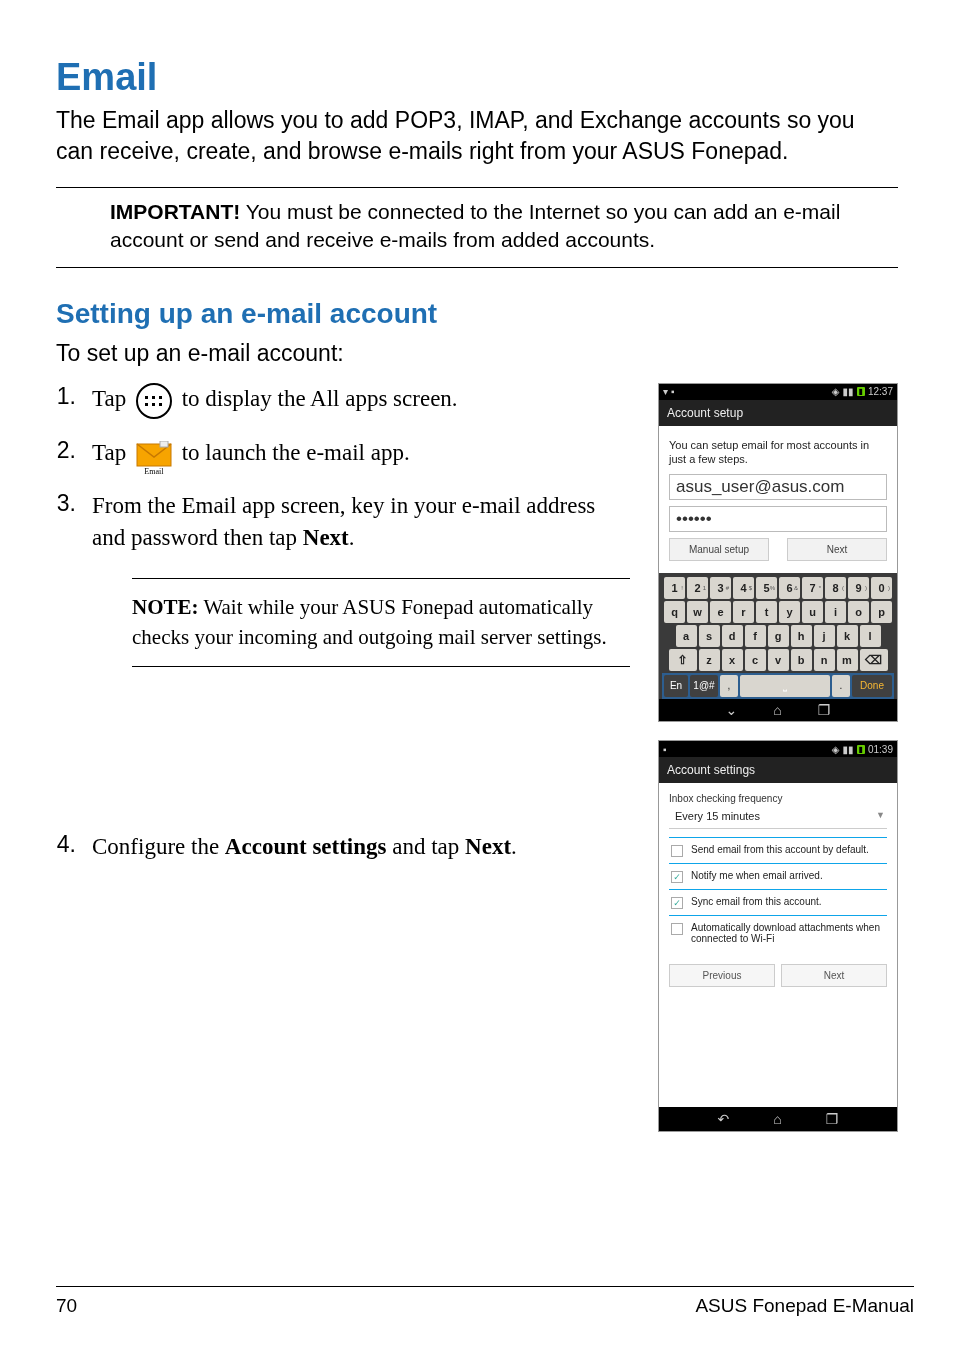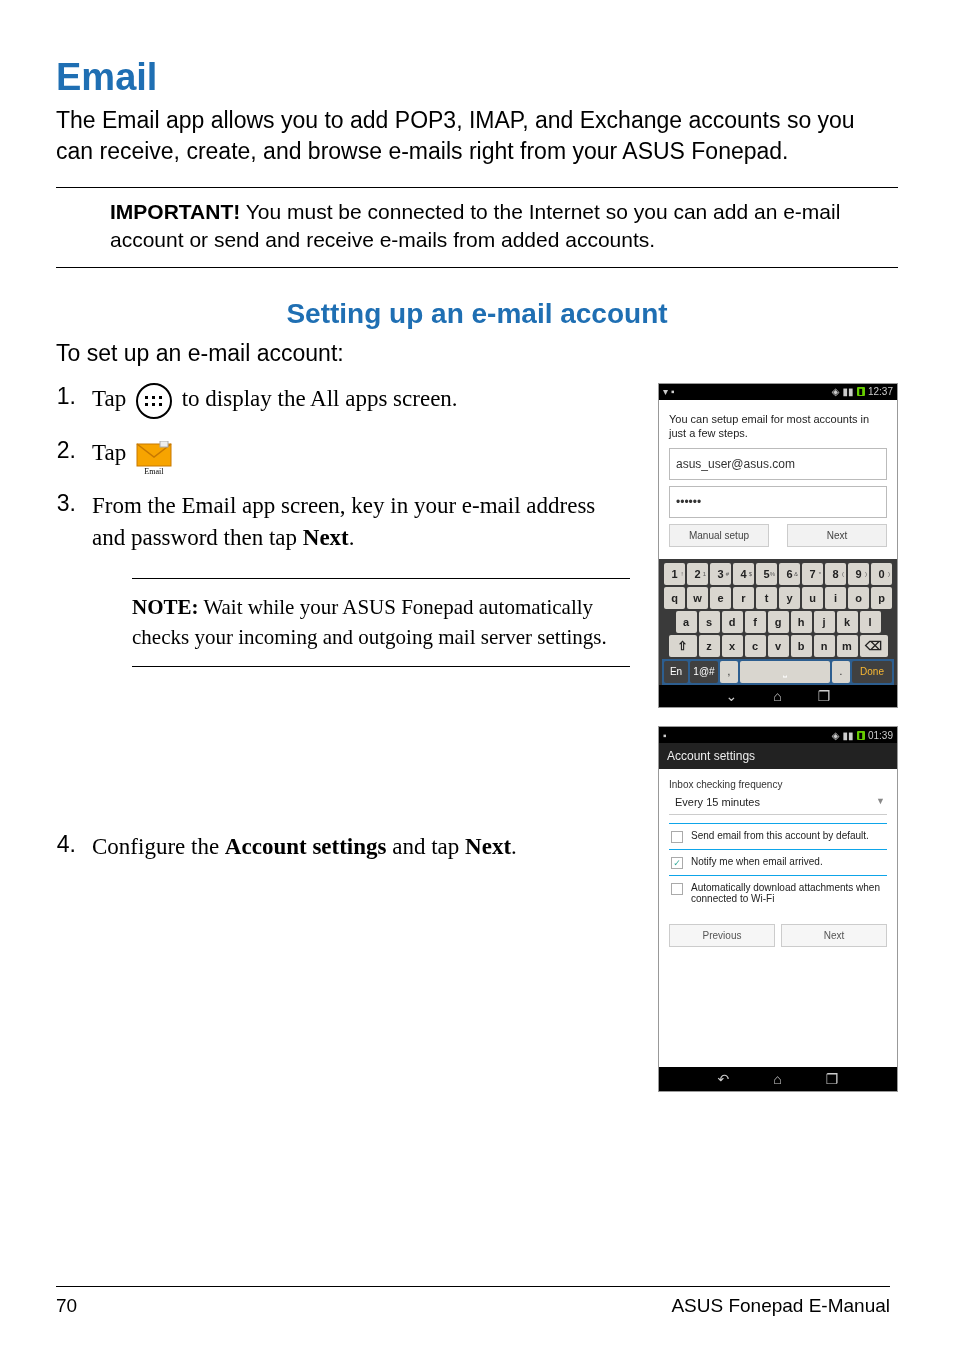--- a/index.html
+++ b/index.html
@@ -30,21 +30,20 @@
     margin-bottom: 30px;
     font-size: 21px;
     line-height: 1.35;
   }
   .important-box b { font-weight: 700; }
   h2.subheading {
     color: #1f6fb3;
     font-size: 28px;
     font-weight: 700;
     margin-bottom: 10px;
-    text-align: center;
   }
   .lead {
     font-size: 23px;
     margin-bottom: 16px;
   }
   .steps-area {
     display: flex;
     gap: 28px;
   }
   .steps-col { flex: 1; }
@@ -110,23 +109,23 @@
   .statusbar .time { color: #ccc; }
   .statusbar .batt { background: #6c0; color:#000; font-size:8px; padding:0 2px; border-radius:1px;}
   .mock .header {
     background: #222; color: #eee; font-size: 12px;
     padding: 6px 8px;
   }
   .mock .content { padding: 12px 10px; font-size: 11px; color: #222; }
   .mock .desc { margin-bottom: 8px; line-height: 1.3; }
   .mock .field {
     border: 1px solid #bbb;
-    padding: 8px 6px;
+    padding: 2px 6px;
     margin-bottom: 6px;
-    font-size: 12px;
+    font-size: 17px;
     color: #333;
     background: #fff;
   }
   .mock .btnrow { display: flex; gap: 18px; margin-top: 0; }
   .mock .mbtn {
     flex: 1; border: 1px solid #ccc;
     background: #f2f2f2;
     font-size: 10px; text-align: center;
     padding: 5px 0; color: #444;
   }
@@ -190,21 +189,21 @@
   .mock2 .navbar2 {
     background:#000; height:24px;
     display:flex; justify-content:center; gap:44px;
     align-items:center; color:#ccc; font-size:14px;
     margin-top: 120px;
   }
 
   
   .page-footer {
     position: absolute;
-    left: 56px; right: 64px; bottom: 40px;
+    left: 56px; right: 40px; bottom: 40px;
     border-top: 1px solid #000;
     padding-top: 8px;
     display: flex; justify-content: space-between;
     font-size: 19px;
   }
 </style>
 </head>
 <body>
 
 <h1 class="title">Email</h1>
@@ -244,20 +243,21 @@
         <span class="body">
           <span>Tap </span>
           <span class="email-icon-wrap">
             <svg class="email-icon" viewBox="0 0 36 26">
                 <rect x="1" y="3" width="34" height="22" fill="#f7a400" stroke="#c77800"></rect>
                 <polyline points="1,3 18,16 35,3" fill="none" stroke="#c77800" stroke-width="1.5"></polyline>
                 <rect x="24" y="0" width="8" height="6" fill="#eee" stroke="#aaa"></rect>
               </svg>
             <span class="email-icon-label">Email</span>
           </span>
+          <span> to launch the e-mail app.</span>
         </span>
       </li>
       <li>
         <span class="num">3.</span>
         <span class="body">
           <span>From the Email app screen, key in your e-mail address and password then tap </span><b>Next</b><span>.</span>
           <div class="note-box">
             <b>NOTE:</b><span> Wait while your ASUS Fonepad automatically checks your incoming and outgoing mail server settings.</span>
           </div>
         </span>
@@ -279,20 +279,21 @@
             <span>▾</span>
             <span>▪</span>
           </span>
         <span class="icons">
           <span>◈</span>
           <span>▮▮</span>
           <span class="batt">▮</span>
           <span class="time">12:37</span>
         </span>
       </div>
+      <div class="header">Account setup</div>
       <div class="content">
         <div class="desc">You can setup email for most accounts in just a few steps.</div>
         <div class="field">asus_user@asus.com</div>
         <div class="field">••••••</div>
         <div class="btnrow">
           <div class="mbtn">Manual setup</div>
           <div class="mbtn">Next</div>
         </div>
       </div>
       <div class="kbd">
@@ -373,20 +374,24 @@
         </div>
         <div class="check-row">
           <span class="cb"></span>
           <span>Send email from this account by default.</span>
         </div>
         <div class="check-row">
           <span class="cb checked"></span>
           <span>Notify me when email arrived.</span>
         </div>
         <div class="check-row">
+          <span class="cb checked"></span>
+          <span>Sync email from this account.</span>
+        </div>
+        <div class="check-row">
           <span class="cb"></span>
           <span>Automatically download attachments when connected to Wi-Fi</span>
         </div>
       </div>
       <div class="btnrow2">
         <div class="mbtn2">Previous</div>
         <div class="mbtn2">Next</div>
       </div>
       <div class="navbar2">
         <span>↶</span>

